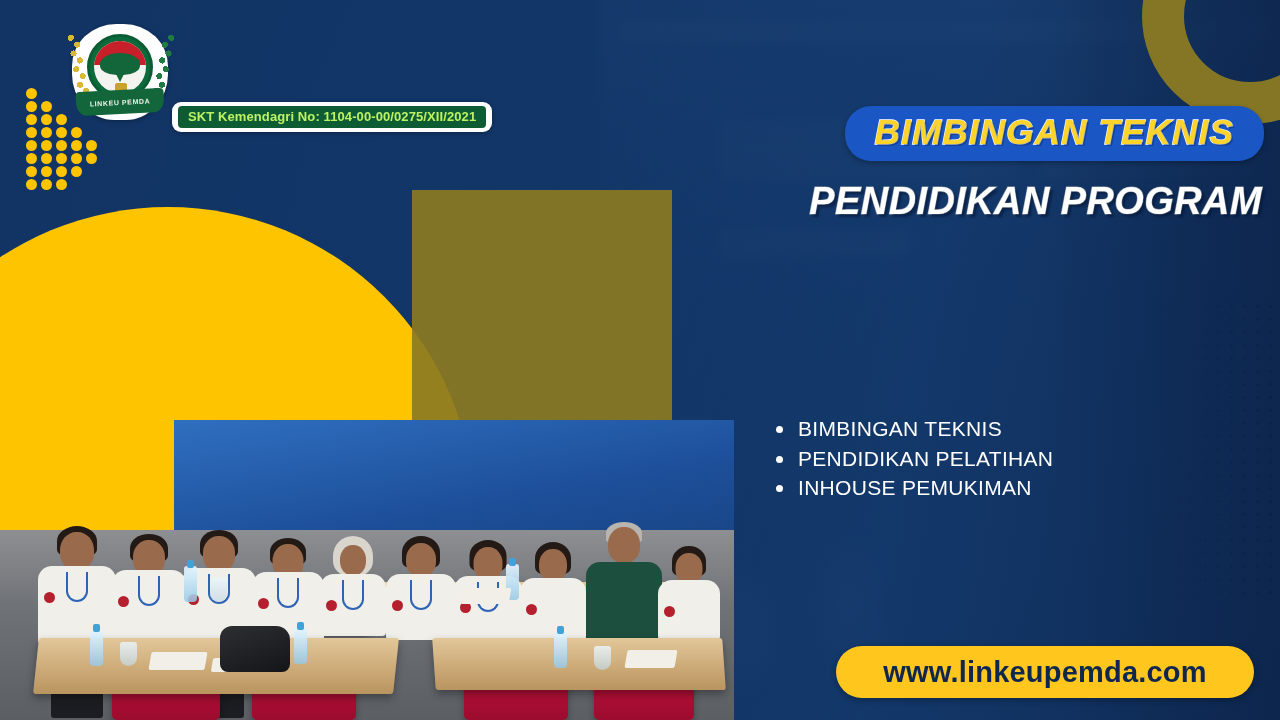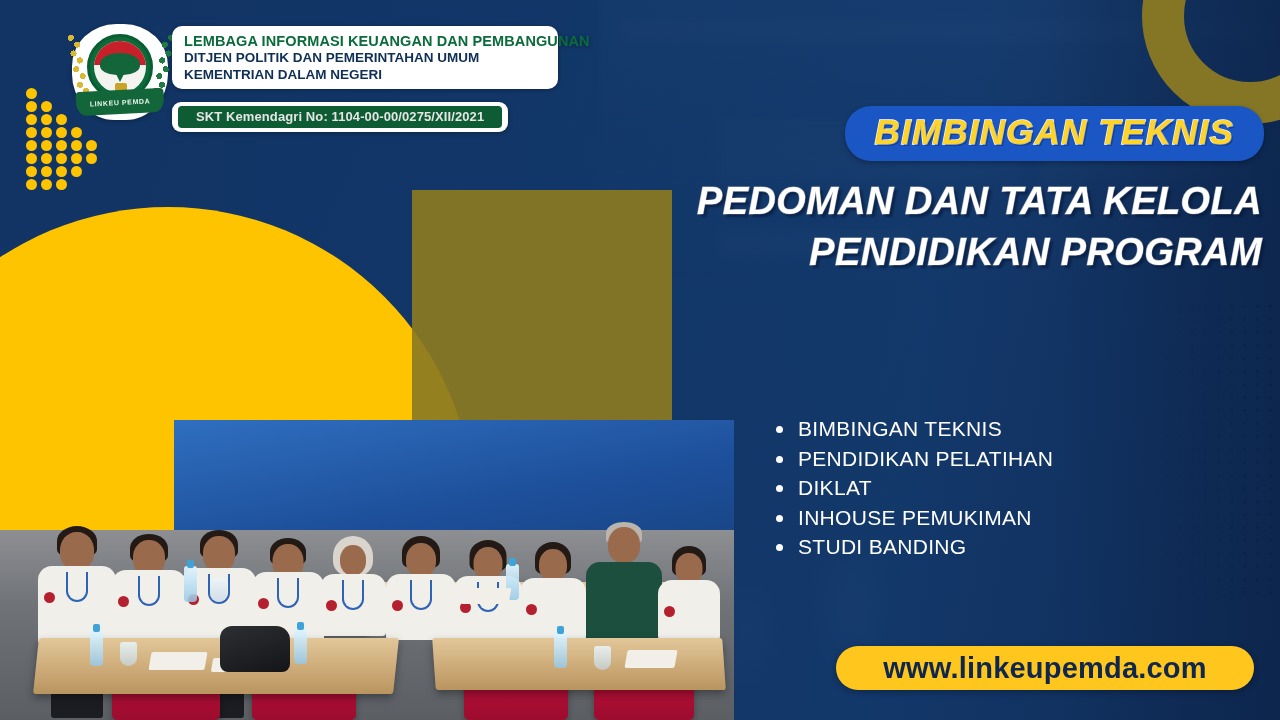--- a/index.html
+++ b/index.html
@@ -266,25 +266,25 @@
   .skt-wrap {
     position: absolute;
     left: 104px; top: 80px;
     background: #ffffff;
     border-radius: 9px;
     padding: 4px 6px;
     filter: drop-shadow(0 1px 2px rgba(0,0,0,.3));
   }
   .skt-badge {
     background: #0d5c33;
-    color: #e5e5e5;
+    color: #bef264;
     font-size: 13px;
     font-weight: bold;
     letter-spacing: .1px;
-    padding: 3px 18px 4px;
+    padding: 3px 10px 4px;
     border-radius: 4px;
     white-space: nowrap;
   }
 
   
   .right-col {
     position: absolute;
     left: 620px; top: 0;
     width: 660px; height: 720px;
     z-index: 7;
@@ -361,21 +361,21 @@
     right: 24px; top: 606px;
     width: 420px;
     text-align: center;
     color: #ffffff;
     font-size: 31px;
     letter-spacing: .2px;
   }
   .cta-pill {
     position: absolute;
     right: 26px; top: 646px;
-    width: 418px; height: 44px;
+    width: 418px; height: 52px;
     background: #FFC61E;
     border-radius: 26px;
     display: flex;
     align-items: center;
     justify-content: center;
     box-shadow: 0 2px 6px rgba(0,0,0,.3);
   }
   .cta-pill span {
     color: #10274d;
     font-size: 29px;
@@ -703,48 +703,40 @@
         <div class="emblem-sky"></div>
         <div class="emblem-tree-canopy"></div>
         <div class="emblem-tree-trunk"></div>
       </div>
       <div class="emblem-scale"></div>
       <div class="emblem-ribbon">
         <span>LINKEU PEMDA</span>
       </div>
     </div>
 
-    <div class="logo-textbox">
-      <div class="logo-line1">LEMBAGA INFORMASI KEUANGAN DAN PEMBANGUNAN</div>
-      <div class="logo-line2">DITJEN POLITIK DAN PEMERINTAHAN UMUM</div>
-      <div class="logo-line3">KEMENTRIAN DALAM NEGERI</div>
-    </div>
 
     <div class="skt-wrap">
       <div class="skt-badge">SKT Kemendagri No: 1104-00-00/0275/XII/2021</div>
     </div>
   </div>
 
   <div class="right-col">
 
     <div class="tek-badge">
       <span>BIMBINGAN TEKNIS</span>
     </div>
 
     <div class="headline">
-      <span class="hl">PEDOMAN DAN TATA KELOLA</span>
       <span class="hl">PENDIDIKAN PROGRAM</span>
     </div>
 
     <ul class="bullets">
       <li>BIMBINGAN TEKNIS</li>
       <li>PENDIDIKAN PELATIHAN</li>
-      <li>DIKLAT</li>
       <li>INHOUSE PEMUKIMAN</li>
-      <li>STUDI BANDING</li>
     </ul>
 
 
     <div class="cta-pill">
       <span>www.linkeupemda.com</span>
     </div>
 
   </div>
 
 </div>

